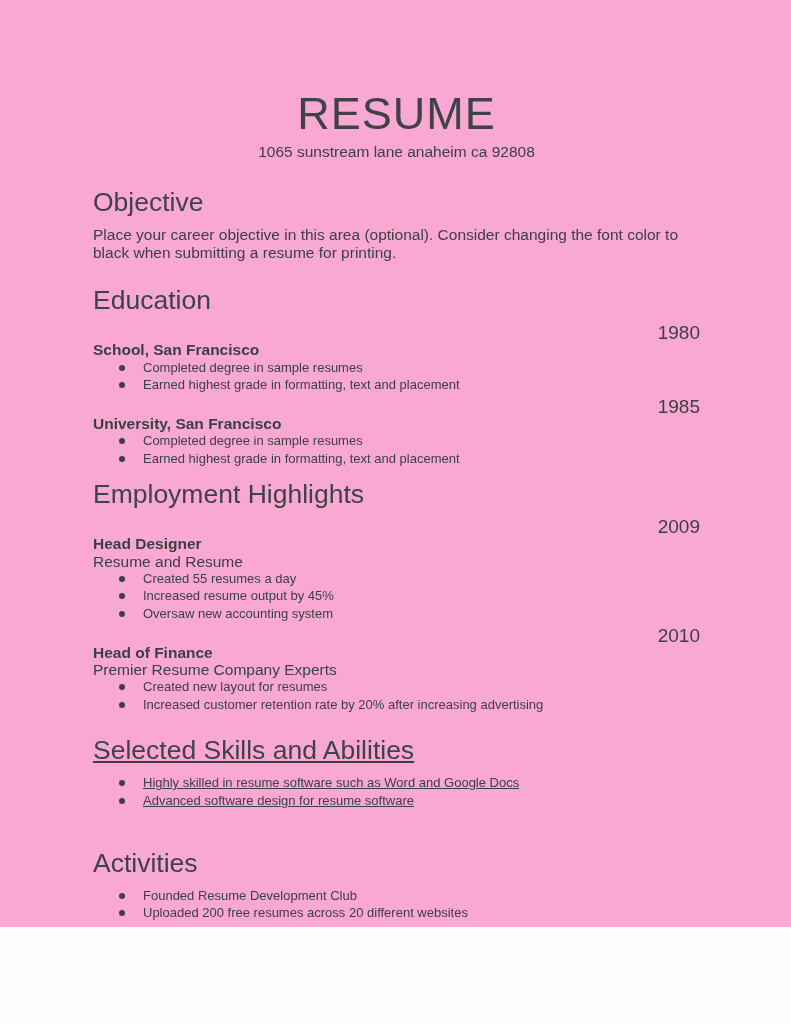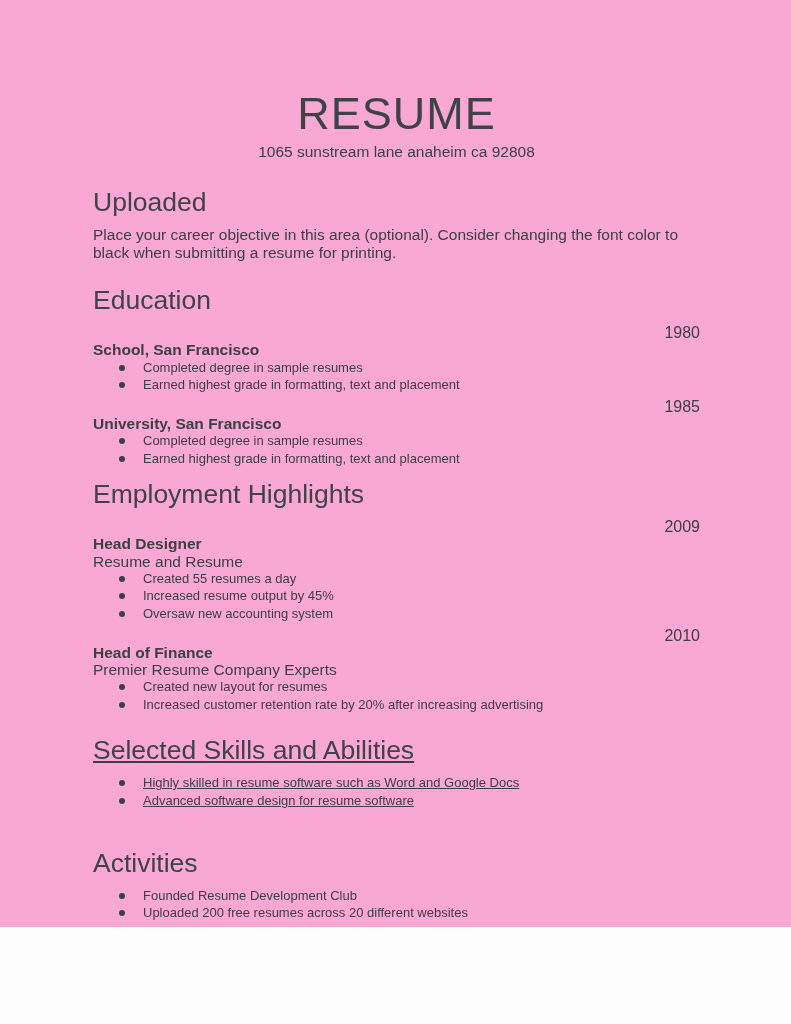--- a/index.html
+++ b/index.html
@@ -47,21 +47,21 @@
   }
   .body-text {
     margin: 0;
     font-size: 15.5px;
     line-height: 18px;
     max-width: 600px;
   }
   .entry-date {
     margin-top: 4px;
     text-align: right;
-    font-size: 16px;
+    font-size: 19px;
     line-height: 17px;
   }
   .entry-title {
     font-weight: bold;
     font-size: 15.5px;
     line-height: 17.5px;
   }
   .entry-org {
     font-size: 15.5px;
     line-height: 17px;
@@ -93,21 +93,21 @@
 <body>
 
 <div class="page">
 
   <header class="doc-header">
     <h1 class="doc-title">RESUME</h1>
     <div class="doc-address">1065 sunstream lane anaheim ca 92808</div>
   </header>
 
   <section class="sec sec-objective">
-    <h2 class="sec-heading">Uploaded</h2>
+    <h2 class="sec-heading">Objective</h2>
     <p class="body-text">Place your career objective in this area (optional). Consider changing the font color to black when submitting a resume for printing.</p>
   </section>
 
   <section class="sec sec-education">
     <h2 class="sec-heading">Education</h2>
 
     <div class="entry">
       <div class="entry-date">1980</div>
       <div class="entry-title">School, San Francisco</div>
       <ul class="bullets">

